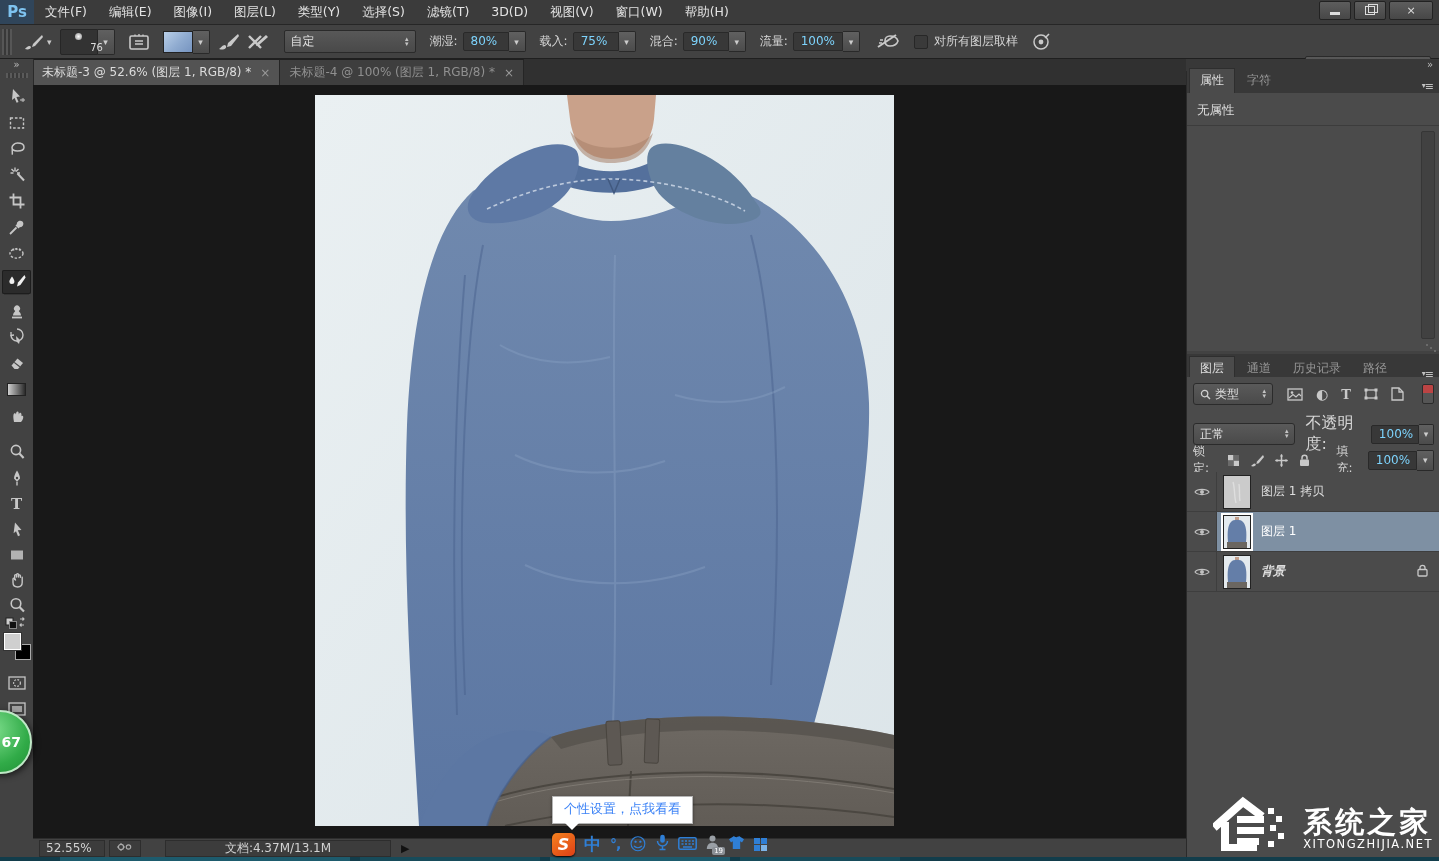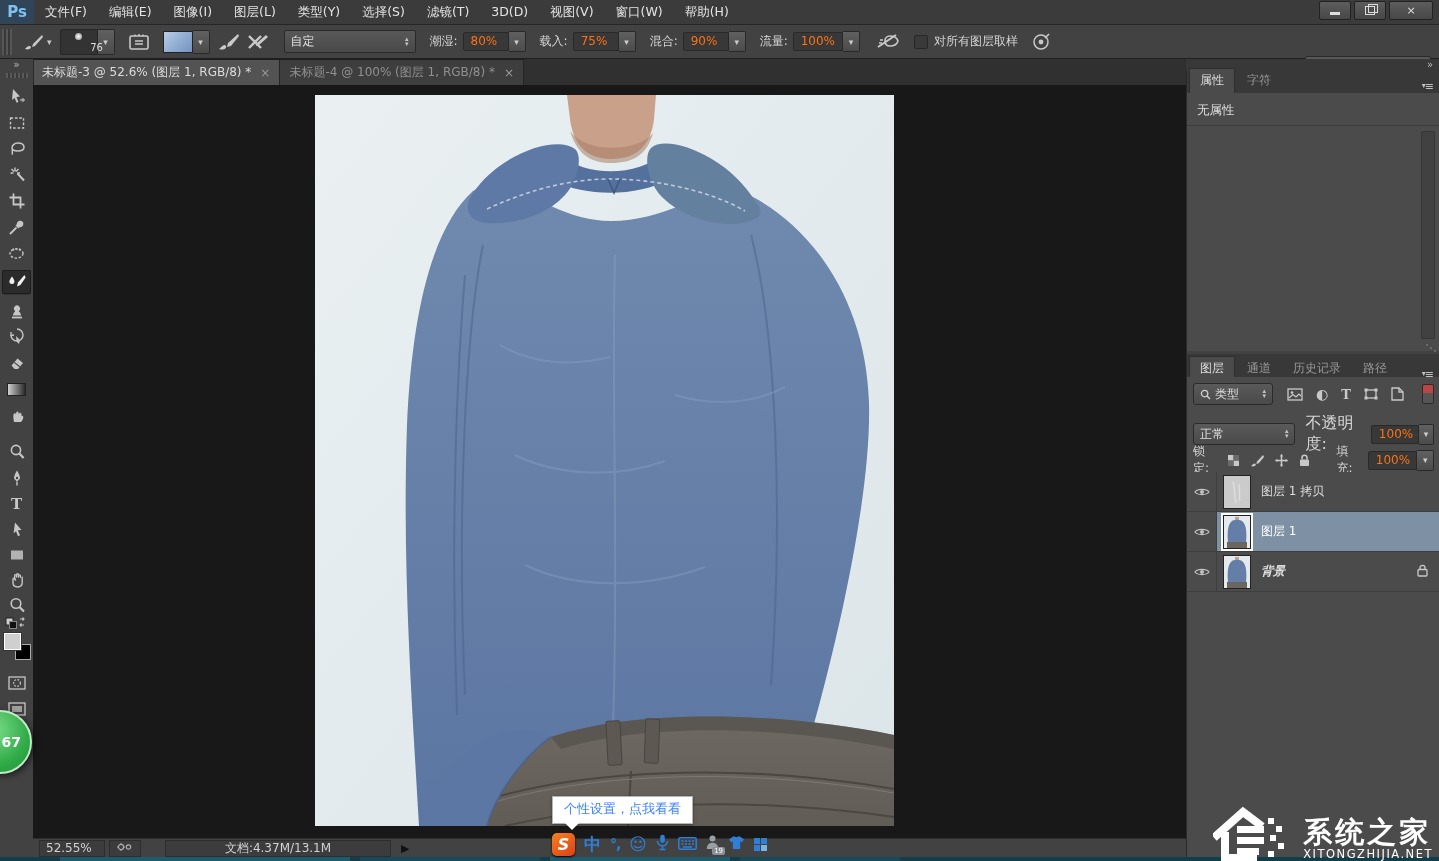--- a/index.html
+++ b/index.html
@@ -14,21 +14,21 @@
   #winbtns{position:absolute;right:6px;top:1px;display:flex;gap:3px;}
   .winbtn{width:30px;height:17px;background:linear-gradient(#5d5d5d,#474747);border:1px solid #222;border-radius:2px;color:#ddd;font-size:11px;display:flex;align-items:center;justify-content:center;}
   .winbtn.close{width:42px;}
   .min-glyph{width:10px;height:3px;background:#ddd;margin-top:6px;}
   .res-glyph{width:8px;height:7px;border:1px solid #ddd;position:relative;background:#4e4e4e;}
   .res-glyph:before{content:"";position:absolute;left:2px;top:-3px;width:8px;height:7px;border:1px solid #ddd;}
   
   #optionsbar{left:0;top:25px;width:1439px;height:33px;background:#424242;border-bottom:1px solid #1f1f1f;display:flex;align-items:center;}
   #optgrip{width:10px;height:26px;margin-left:2px;background:repeating-linear-gradient(90deg,#565656 0 2px,#383838 2px 4px);}
   .optbtn{height:24px;display:flex;align-items:center;margin-left:8px;color:#c9c9c9;}
-  .valuebox{background:#383838;border:1px solid #292929;border-radius:2px 0 0 2px;color:#f97316;font-size:12px;padding:1px 7px 2px;min-width:30px;text-align:left;}
+  .valuebox{background:#383838;border:1px solid #292929;border-radius:2px 0 0 2px;color:#7dd3fc;font-size:12px;padding:1px 7px 2px;min-width:30px;text-align:left;}
   .ddbtn{width:16px;height:19px;background:linear-gradient(#606060,#4b4b4b);border:1px solid #292929;border-left:0;border-radius:0 2px 2px 0;color:#ccc;font-size:9px;display:flex;align-items:center;justify-content:center;}
   .optlabel{color:#d6d6d6;font-size:12px;margin:0 5px 0 14px;}
   .combo{height:21px;background:linear-gradient(#585858,#494949);border:1px solid #2a2a2a;border-radius:2px;color:#e0e0e0;font-size:12px;display:flex;align-items:center;padding:0 6px;}
   .updown{margin-left:auto;display:flex;flex-direction:column;line-height:5px;font-size:7px;color:#c5c5c5;padding-left:10px;}
   .sizebox{width:36px;height:24px;background:#333;border:1px solid #262626;border-radius:2px 0 0 2px;position:relative;color:#ddd;font-size:10px;text-align:center;}
   .sizebox .dot{position:absolute;left:50%;top:3px;width:7px;height:7px;margin-left:-4px;border-radius:50%;background:radial-gradient(#fff,#888);}
   .sizebox .num{position:absolute;bottom:1px;width:100%;}
   .swatch{width:28px;height:20px;border:1px solid #222;background:linear-gradient(135deg,#b9cfe8 0%,#8fabd0 55%,#7694c0 100%);}
   .checkbox{width:12px;height:12px;background:#3a3a3a;border:1px solid #272727;border-radius:2px;margin:0 6px 0 14px;}
   #workspace{position:absolute;right:8px;top:31px;width:112px;}
@@ -83,21 +83,21 @@
   #tooltip:after{content:"";position:absolute;left:12px;bottom:-7px;border:7px solid transparent;border-top-color:#fff;border-bottom:0;}
   #imebar{left:552px;top:831px;height:26px;display:flex;align-items:center;gap:9px;z-index:55;}
   #slogo{width:23px;height:23px;border-radius:5px;background:linear-gradient(145deg,#f5821f,#dd3f16);color:#fff;font-weight:bold;font-size:16px;font-style:italic;display:flex;align-items:center;justify-content:center;box-shadow:0 1px 2px #000;}
   .imeblue{color:#2f7fd6;font-weight:bold;}
   #imegrid{width:13px;height:13px;display:grid;grid-template-columns:6px 6px;grid-gap:1px;}
   #imegrid b{background:#2f7fd6;}
   #greenbadge{left:-32px;top:710px;width:64px;height:64px;border-radius:50%;z-index:70;
       background:radial-gradient(circle at 38% 30%,#7ede8d,#31ab48 62%,#1f8f35);
       border:2px solid #bfe8c6;box-shadow:2px 2px 6px rgba(0,0,0,.6);
       color:#fff;font-weight:bold;font-size:14px;display:flex;align-items:center;justify-content:flex-end;padding-right:9px;box-sizing:border-box;}
-  #watermark{right:6px;bottom:0;display:flex;align-items:flex-end;gap:6px;z-index:65;color:#fff;}
+  #watermark{right:6px;bottom:10px;display:flex;align-items:flex-end;gap:6px;z-index:65;color:#fff;}
   #wm-text .t1{font-size:29px;font-weight:bold;letter-spacing:3px;line-height:30px;}
   #wm-text .t2{font-size:11.5px;letter-spacing:1.5px;}
   #taskbarstrip{left:0;top:857px;width:1439px;height:4px;background:#123d4b;}
   #taskbarstrip .seg{position:absolute;top:0;height:4px;background:#1d5b6d;}
 </style>
 </head>
 <body>
 
 <div id="menubar" class="abs">
   <div id="pslogo">Ps</div>

